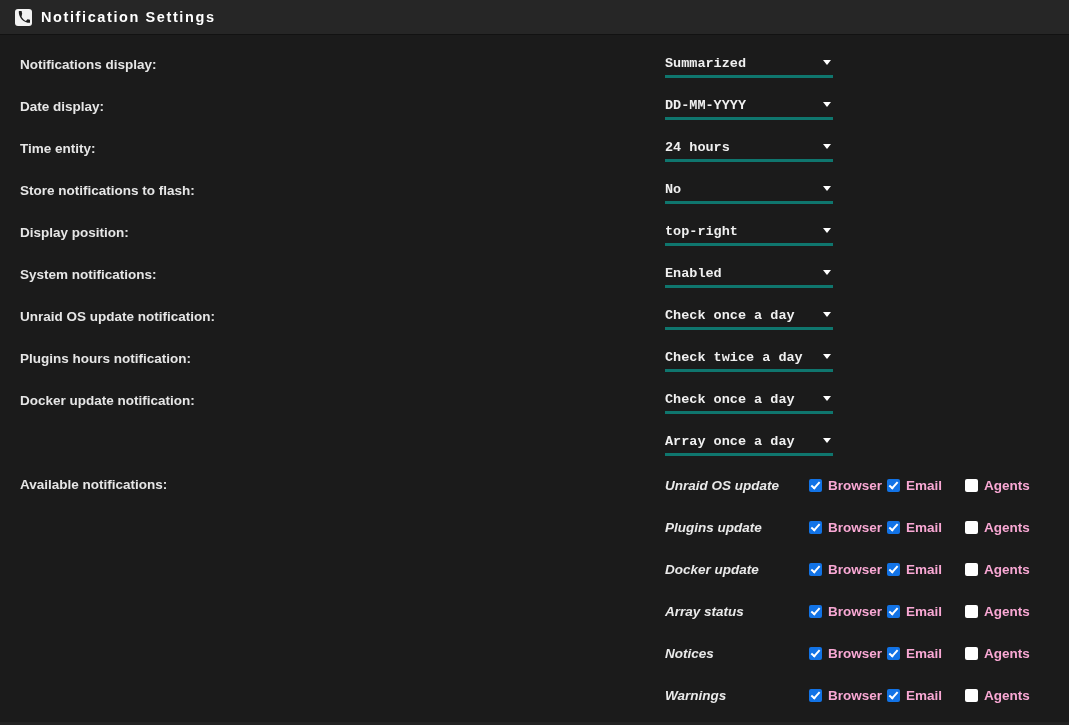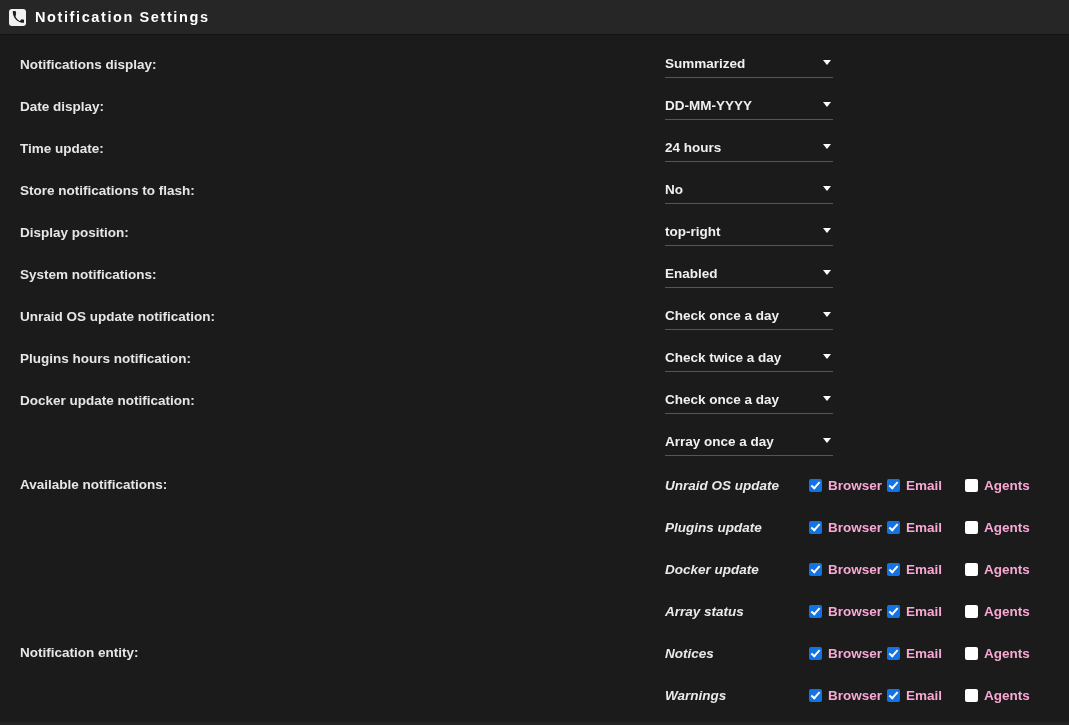--- a/index.html
+++ b/index.html
@@ -26,21 +26,21 @@
   .titlebar {
     position: absolute;
     left: 0;
     top: 0;
     width: 1069px;
     height: 35px;
     background: #262626;
     border-bottom: 1px solid #121212;
     display: flex;
     align-items: center;
-    padding-left: 9px;
+    padding-left: 15px;
     box-sizing: border-box;
   }
   .title-icon {
     width: 17px;
     height: 17px;
     border-radius: 3px;
     background: #f2f2f2;
     display: flex;
     align-items: center;
     justify-content: center;
@@ -100,23 +100,24 @@
     white-space: nowrap;
   }
 
   
   .select {
     position: absolute;
     left: 657px;
     top: 7px;
     width: 168px;
     height: 27px;
-    border-bottom: 1px solid #0f766e;
+    border-bottom: 3px solid #0f766e;
     box-sizing: border-box;
     cursor: pointer;
+    font-family: Liberation Mono, monospace;
   }
   .select-value {
     position: absolute;
     left: 0;
     top: 0;
     line-height: 25px;
     font-size: 13.5px;
     font-weight: bold;
     color: #f0f0f0;
     white-space: nowrap;
@@ -216,21 +217,21 @@
 
       <div class="row">
         <span class="row-label">Date display:</span>
         <div class="select">
           <span class="select-value">DD-MM-YYYY</span>
           <span class="select-arrow"></span>
         </div>
       </div>
 
       <div class="row">
-        <span class="row-label">Time update:</span>
+        <span class="row-label">Time entity:</span>
         <div class="select">
           <span class="select-value">24 hours</span>
           <span class="select-arrow"></span>
         </div>
       </div>
 
       <div class="row">
         <span class="row-label">Store notifications to flash:</span>
         <div class="select">
           <span class="select-value">No</span>
@@ -352,21 +353,20 @@
             <span class="cblabel">Email</span>
           </span>
           <span class="cbgroup wide">
             <span class="cbox"></span>
             <span class="cblabel">Agents</span>
           </span>
         </div>
       </div>
 
       <div class="row">
-        <span class="row-label">Notification entity:</span>
         <div class="cbrow">
           <span class="cbrow-name">Notices</span>
           <span class="cbgroup">
             <span class="cbox checked"></span>
             <span class="cblabel">Browser</span>
           </span>
           <span class="cbgroup">
             <span class="cbox checked"></span>
             <span class="cblabel">Email</span>
           </span>

